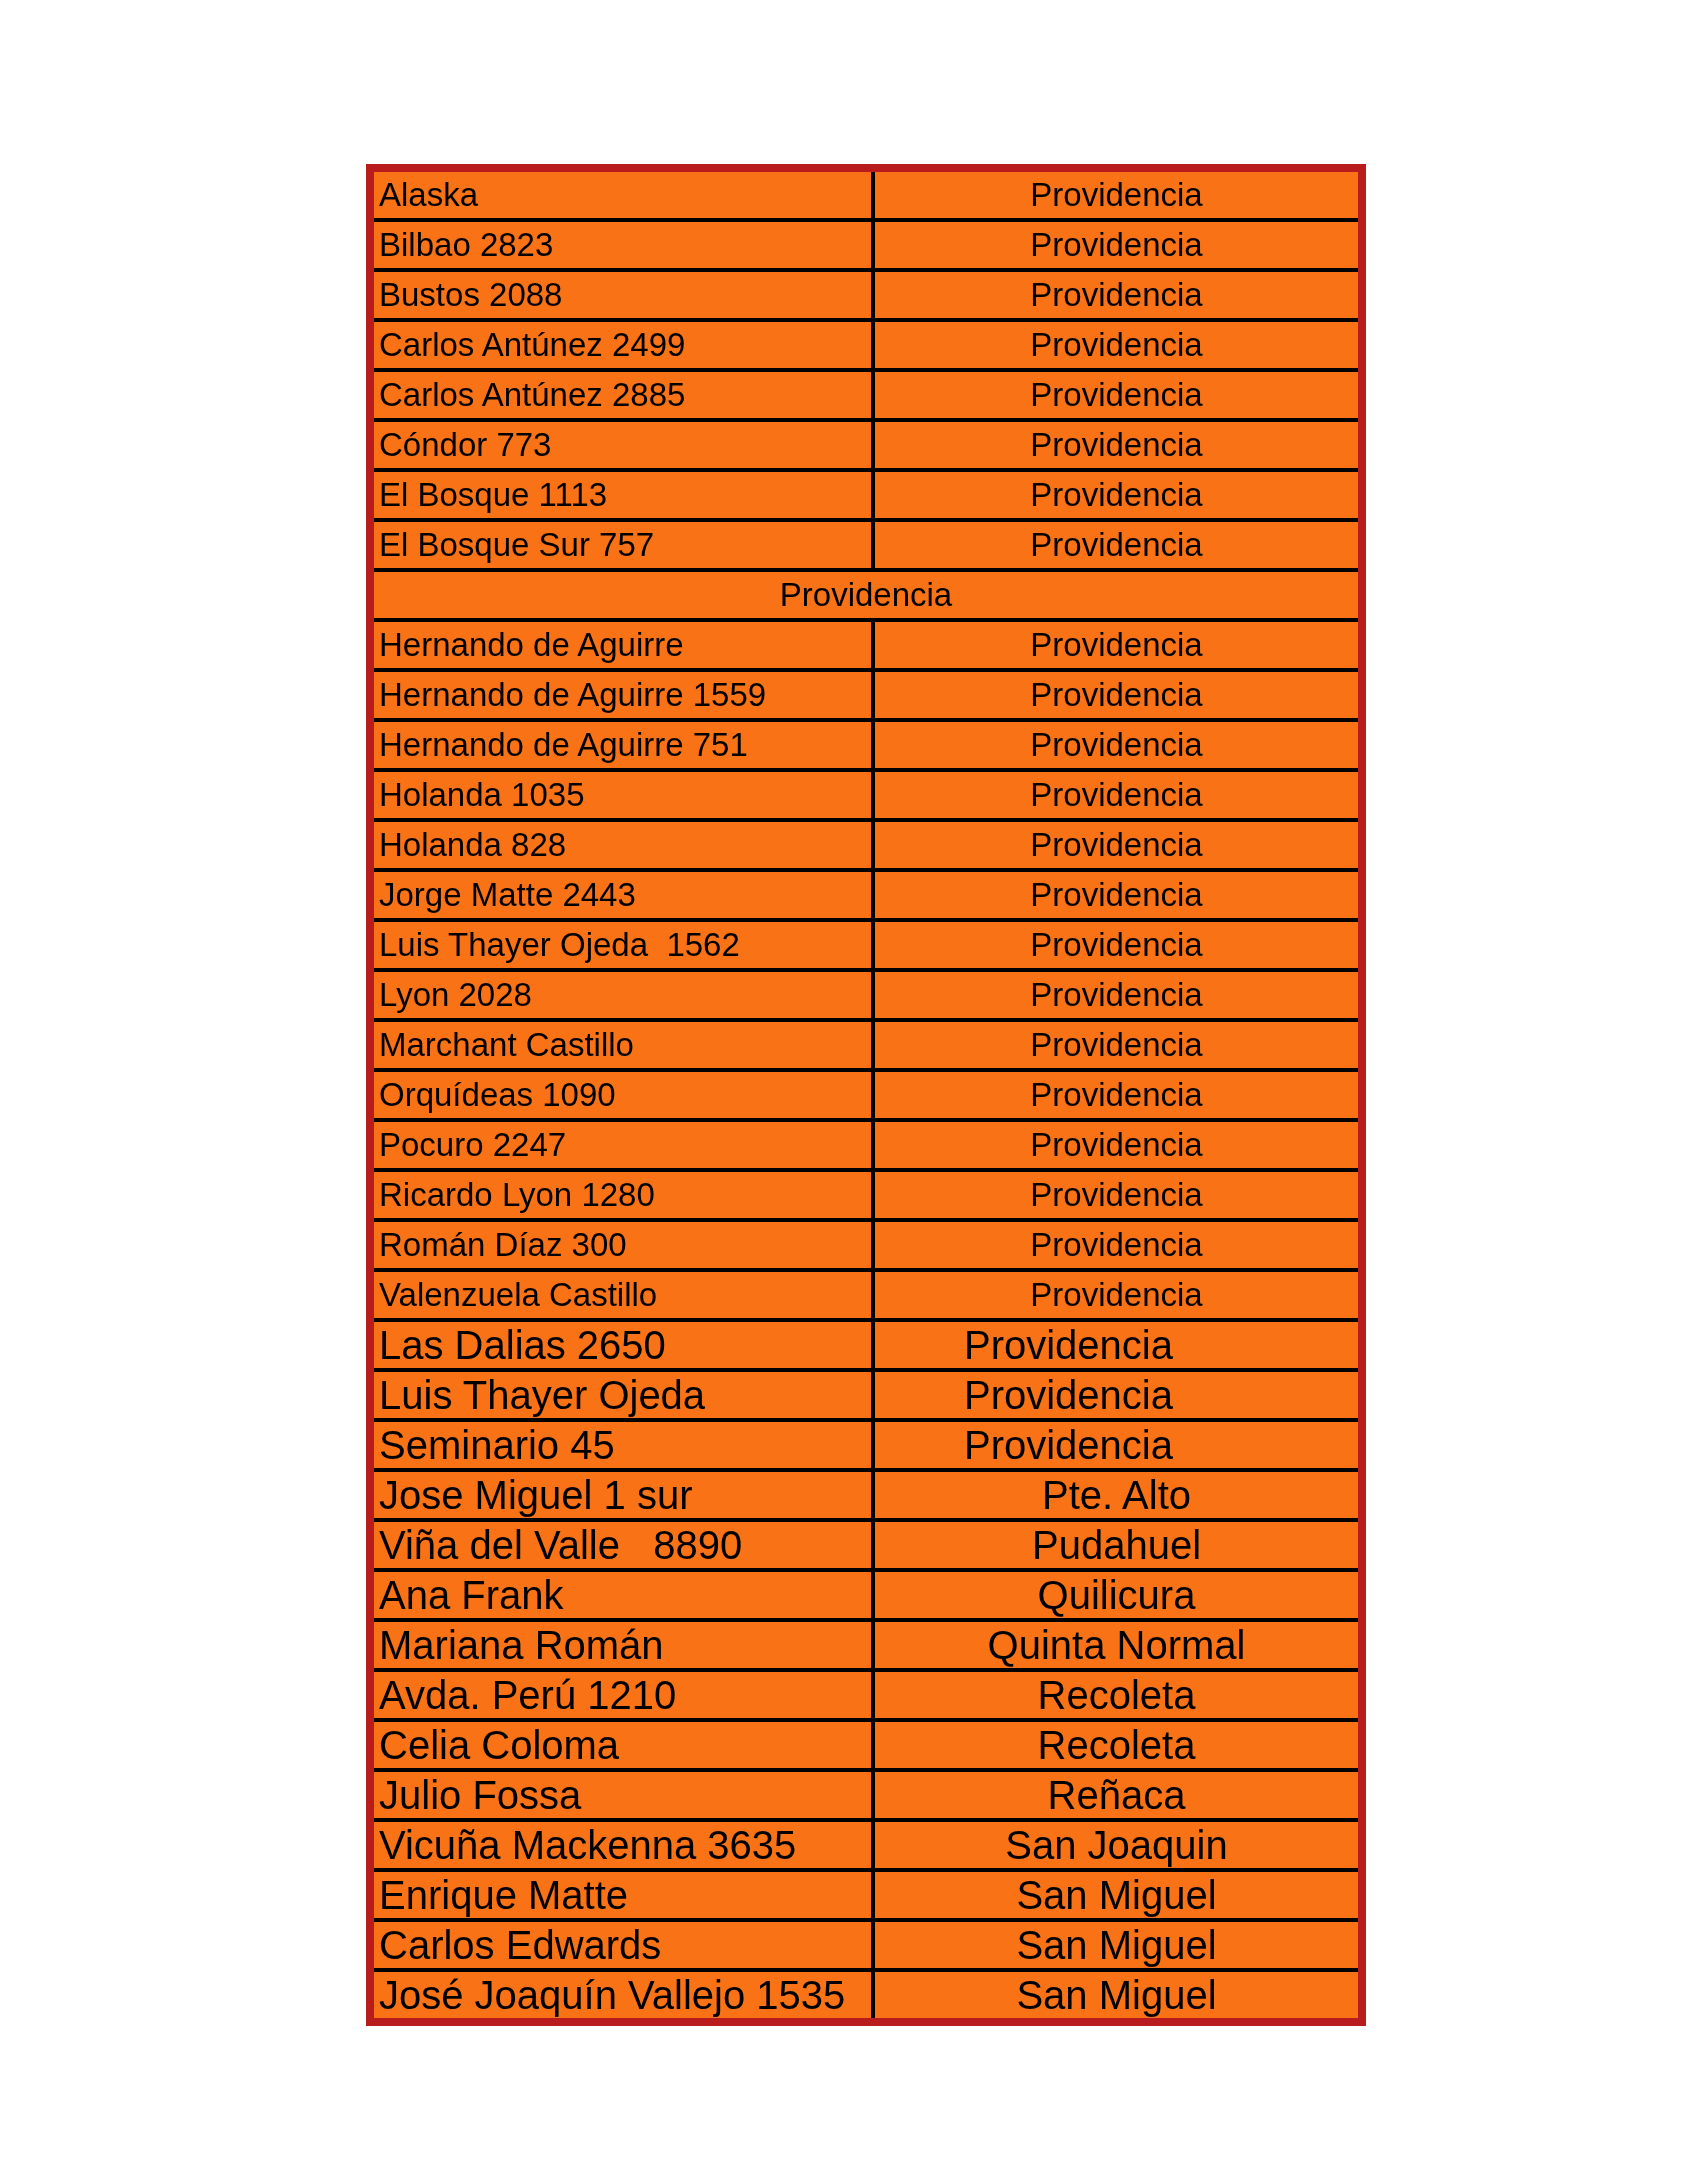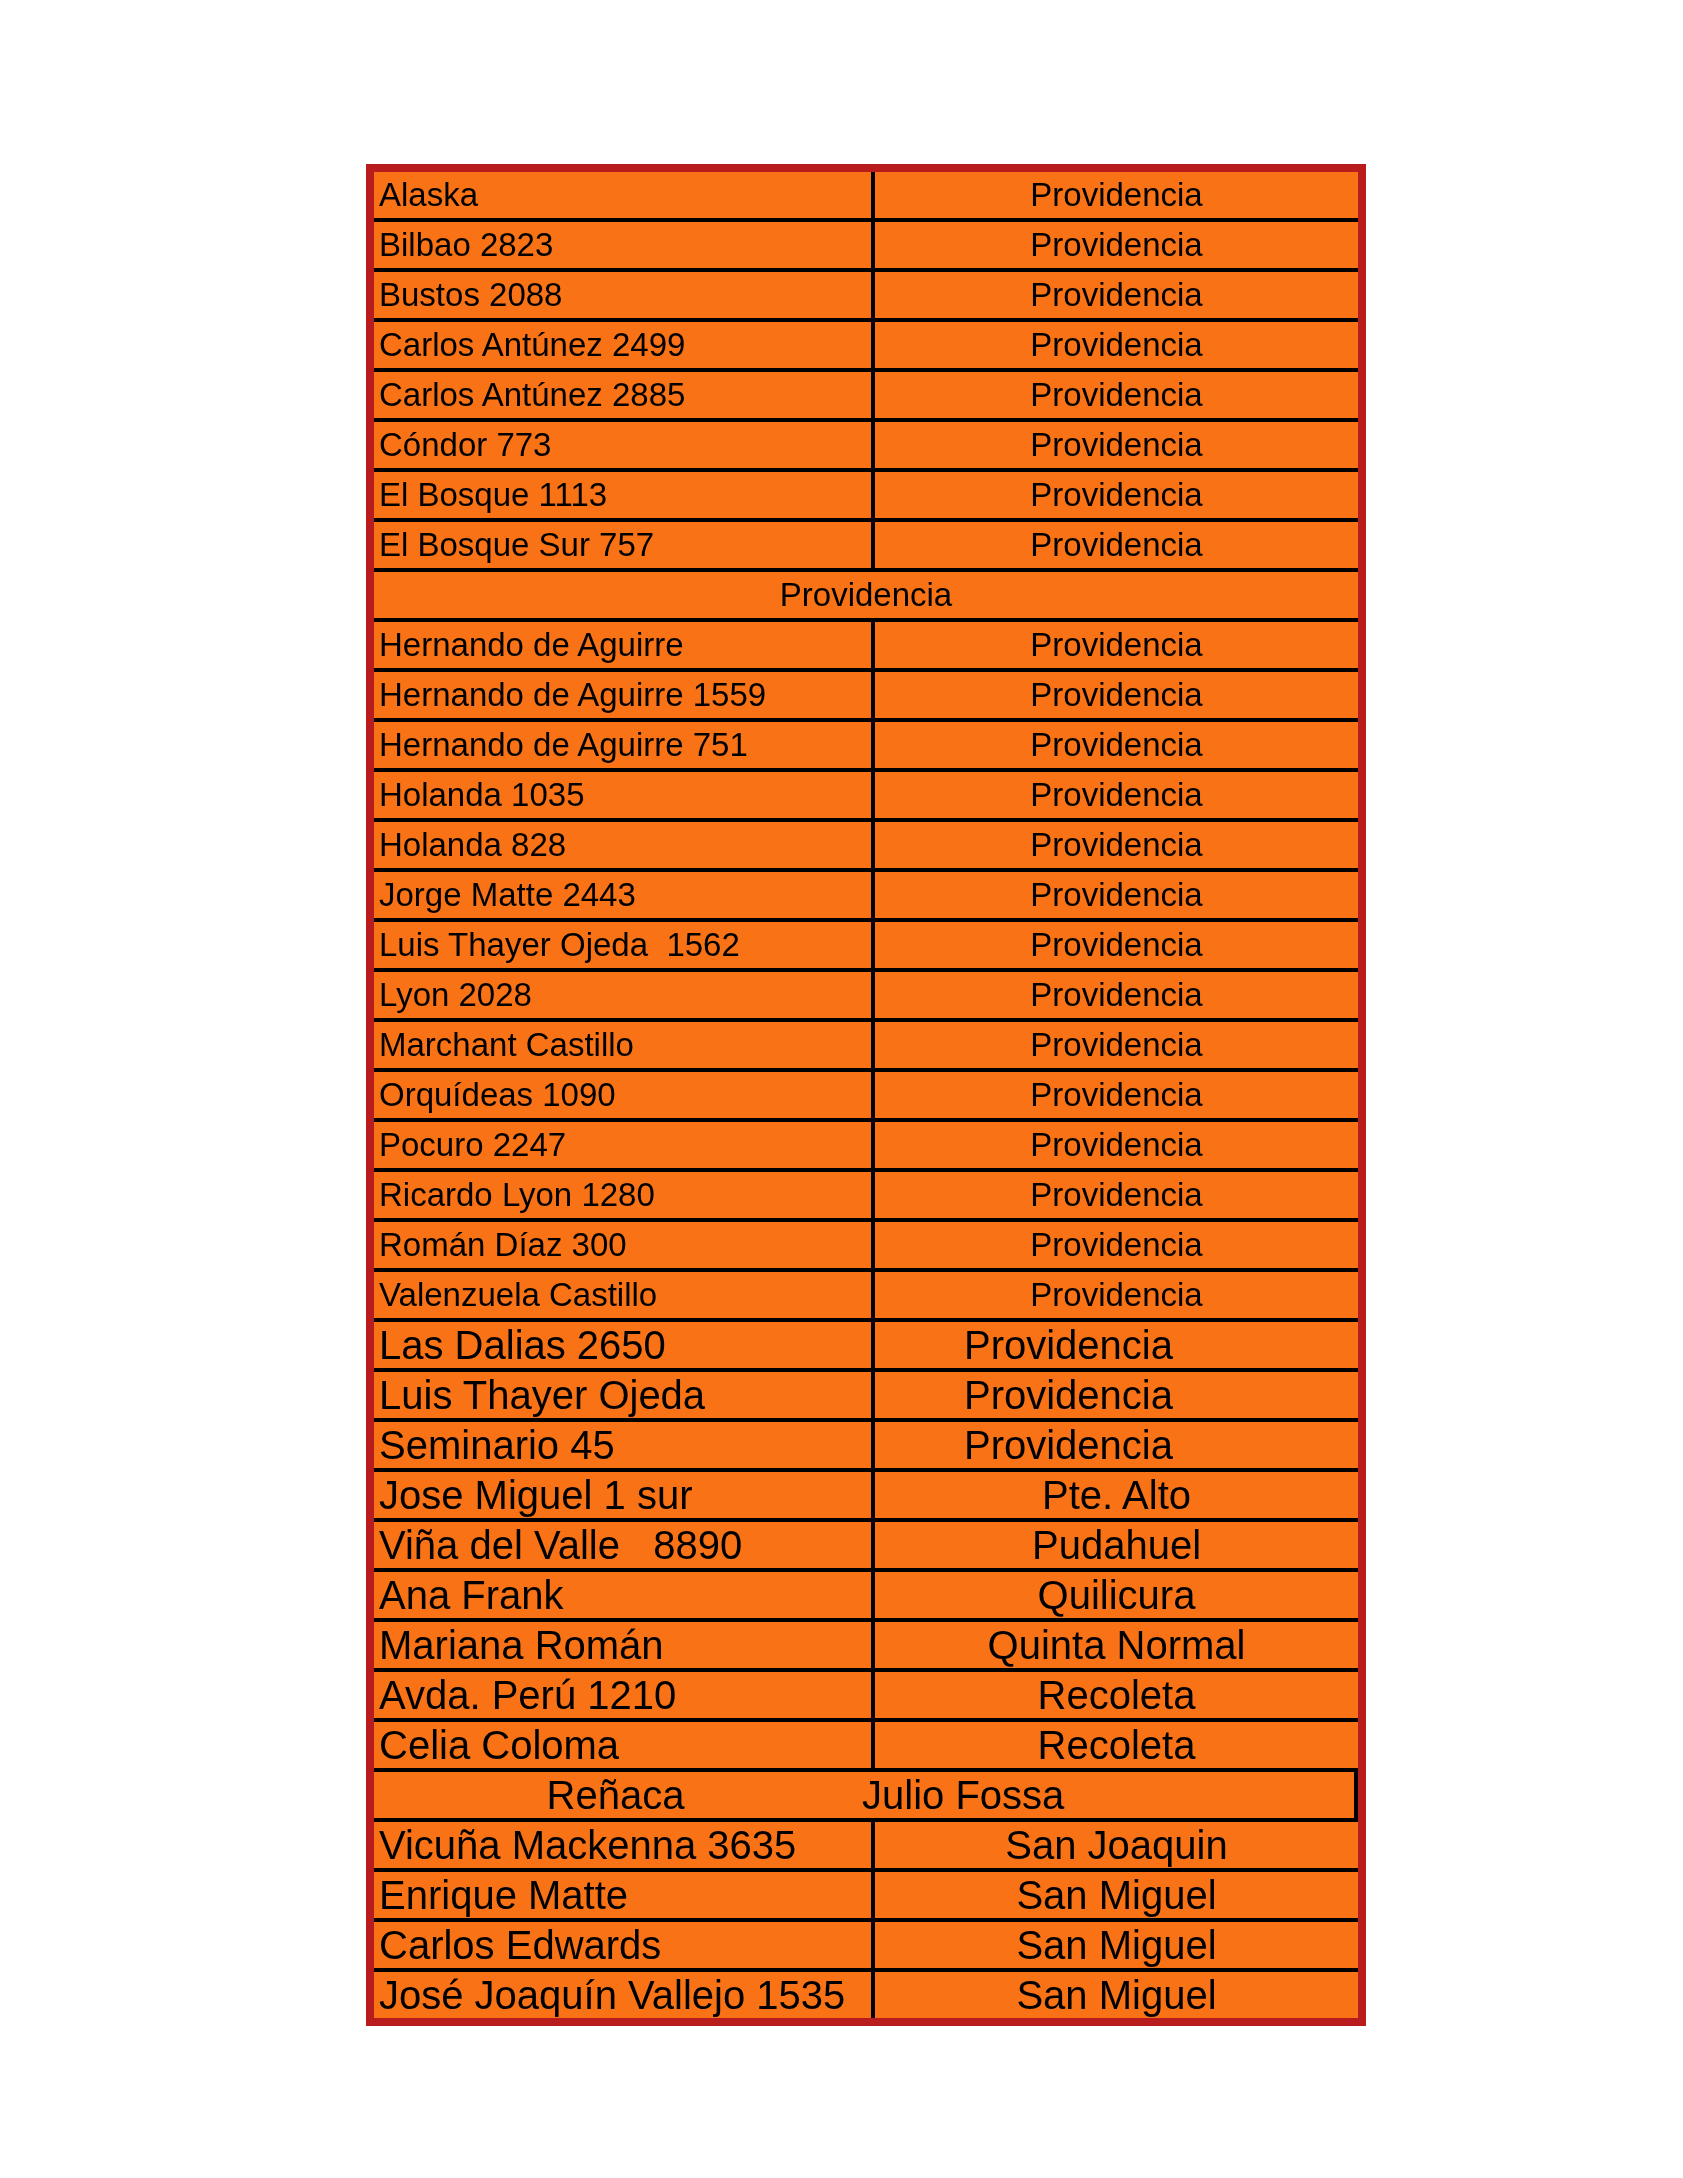--- a/index.html
+++ b/index.html
@@ -253,24 +253,24 @@
       <span class="commune-text">Recoleta</span>
     </div>
   </div>
       <div class="row lg">
     <div class="cell address">Celia Coloma</div>
     <div class="cell commune">
       <span class="commune-text">Recoleta</span>
     </div>
   </div>
       <div class="row lg">
+    <div class="cell address">Julio Fossa</div>
     <div class="cell commune">
       <span class="commune-text">Reñaca</span>
     </div>
-    <div class="cell address">Julio Fossa</div>
   </div>
       <div class="row lg">
     <div class="cell address">Vicuña Mackenna 3635</div>
     <div class="cell commune">
       <span class="commune-text">San Joaquin</span>
     </div>
   </div>
       <div class="row lg">
     <div class="cell address">Enrique Matte</div>
     <div class="cell commune">

